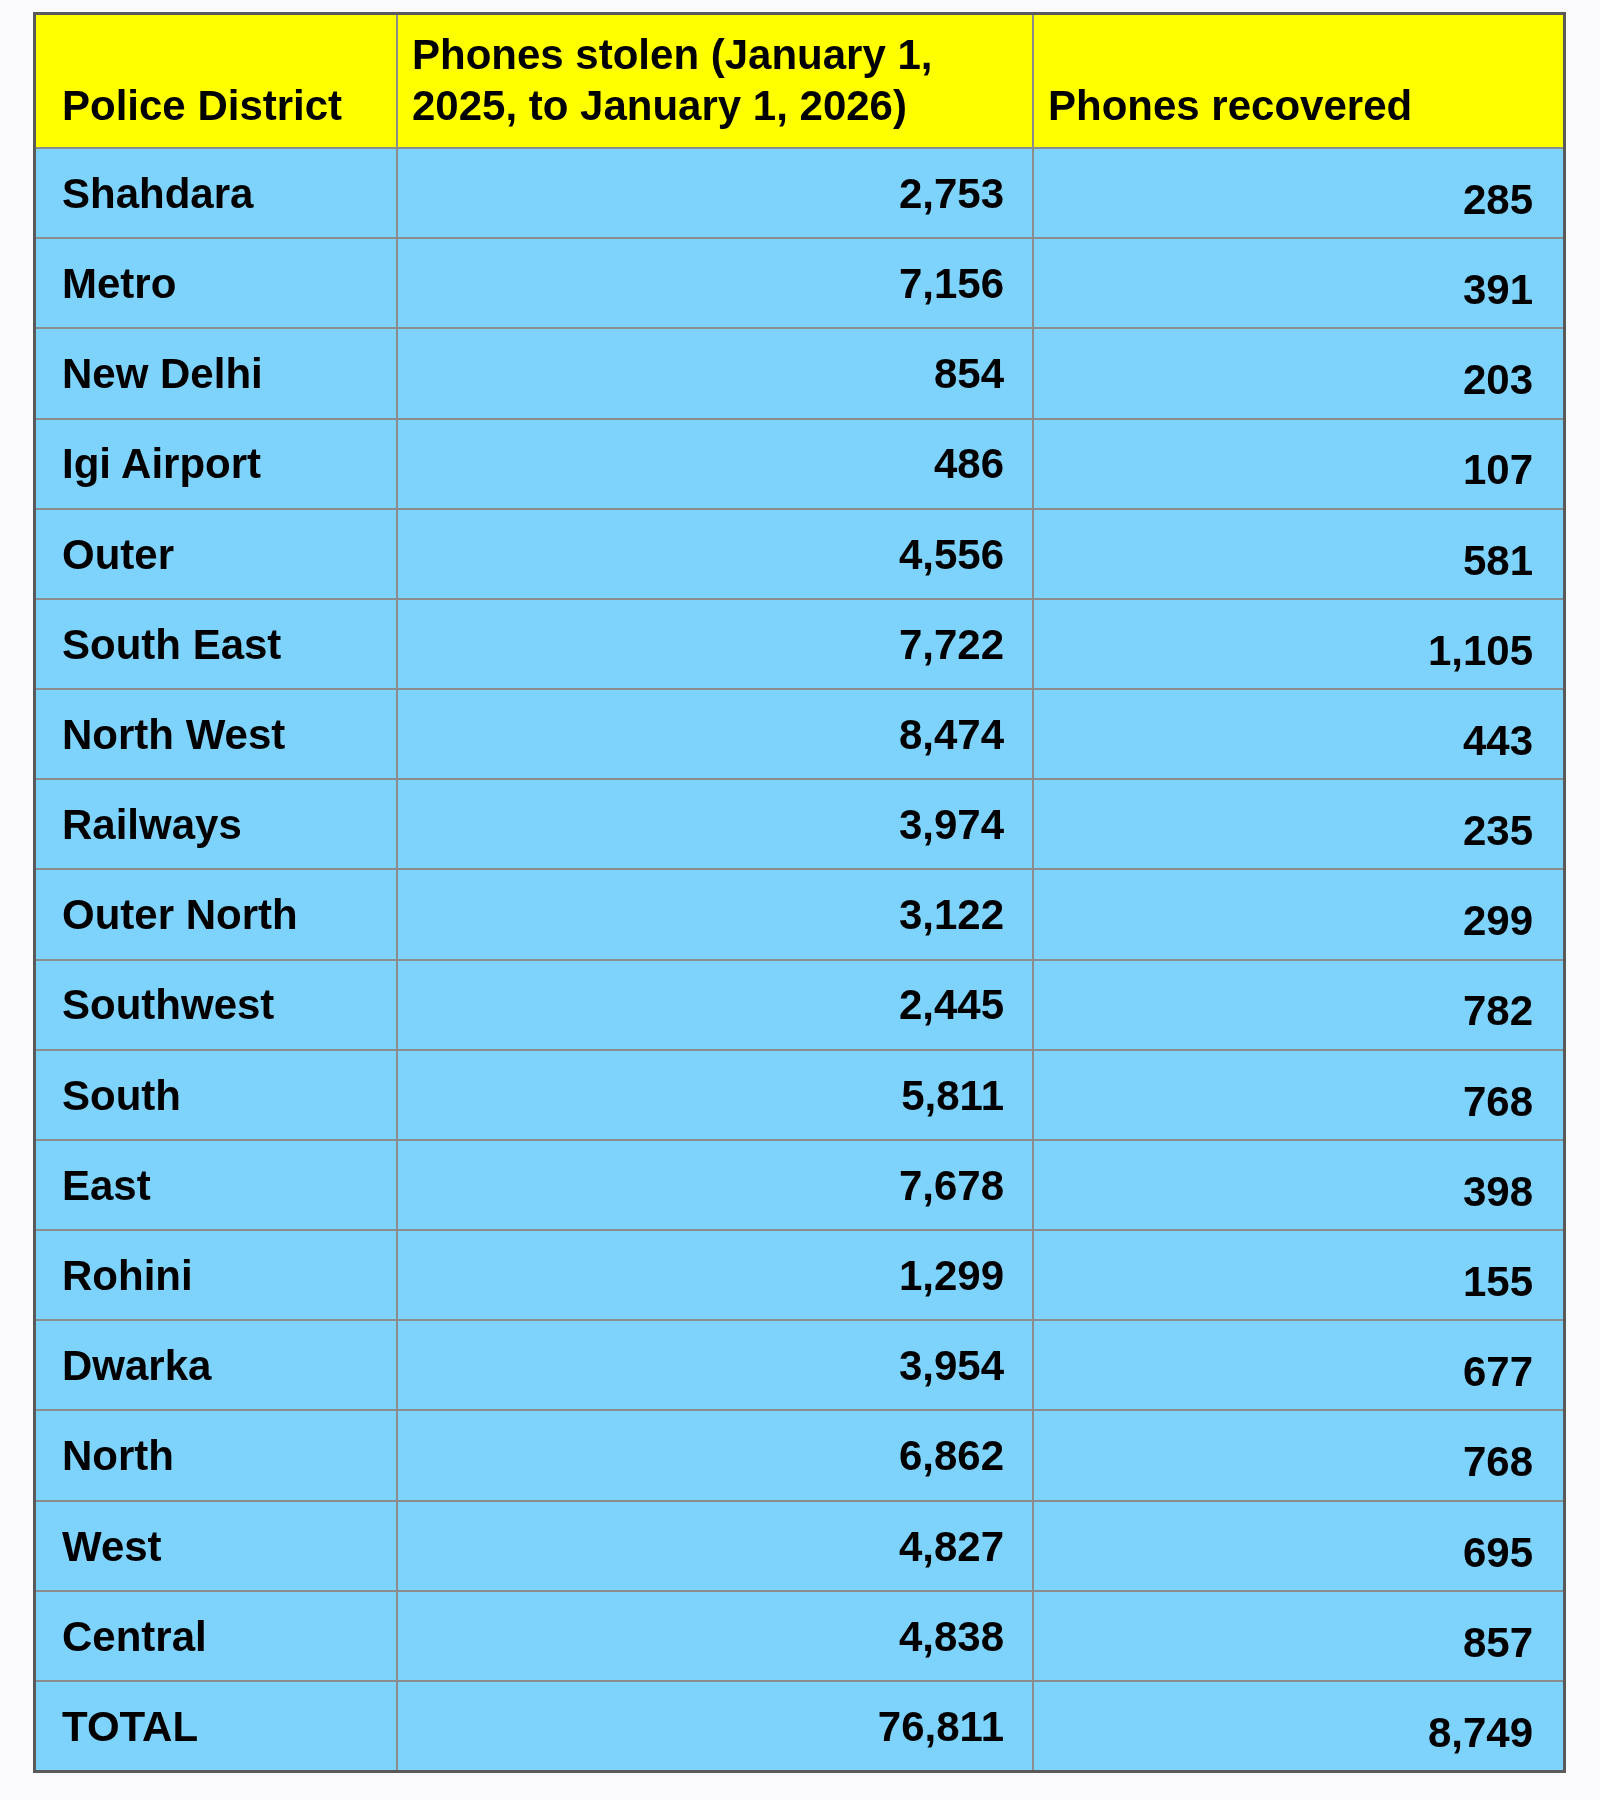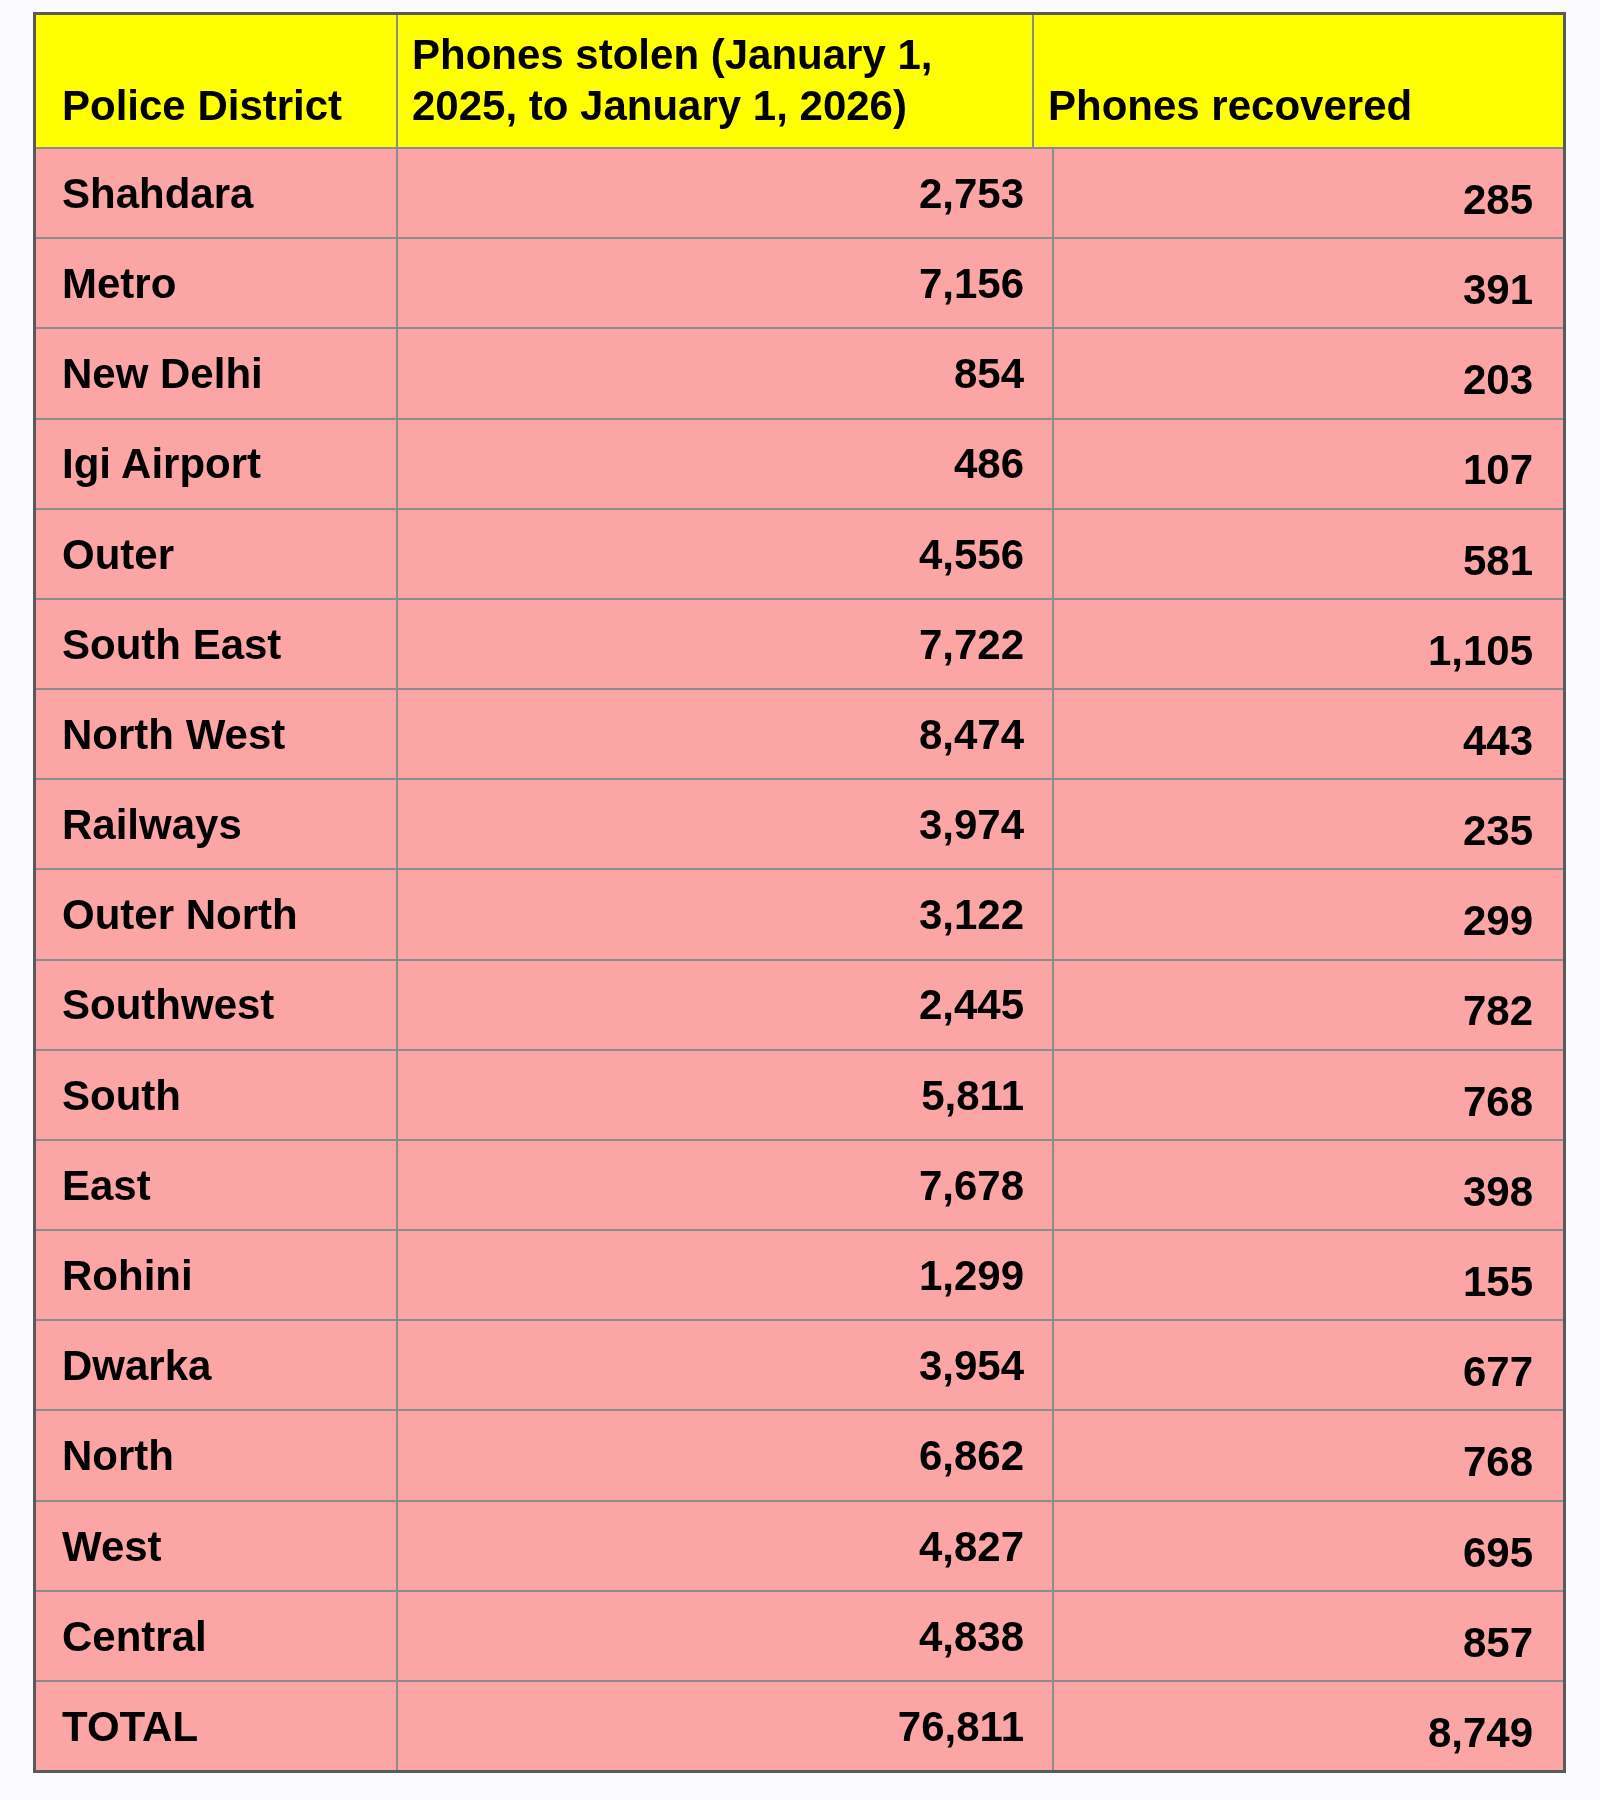--- a/index.html
+++ b/index.html
@@ -27,35 +27,35 @@
   }
   .header-row {
     flex: 0 0 132px;
     display: flex;
     background: #ffff00;
   }
   .row {
     flex: 1 1 0;
     display: flex;
     border-top: 2px solid #8c8c8c;
-    background: #fca5a5;
+    background: #7dd3fc;
   }
   .cell {
     box-sizing: border-box;
     display: flex;
     align-items: flex-end;
     font-size: 42px;
     line-height: 1.22;
     overflow: hidden;
   }
   .c1 { width: 362px; border-right: 2px solid #8c8c8c; padding: 0 8px 18px 26px; }
   .c2 { width: 636px; border-right: 2px solid #8c8c8c; padding: 0 28px 18px 14px; }
   .c3 { flex: 1; padding: 0 30px 12px 14px; }
   .header-row .cell { padding-bottom: 16px; white-space: pre-line; }
-  .num { justify-content: flex-end; margin-left: 20px; }
+  .num { justify-content: flex-end; }
 </style>
 </head>
 <body>
 
 <div class="canvas">
   <div class="table-wrap">
     <div class="header-row">
       <div class="cell c1">Police District</div>
       <div class="cell c2">Phones stolen (January 1,
 2025, to January 1, 2026)</div>

